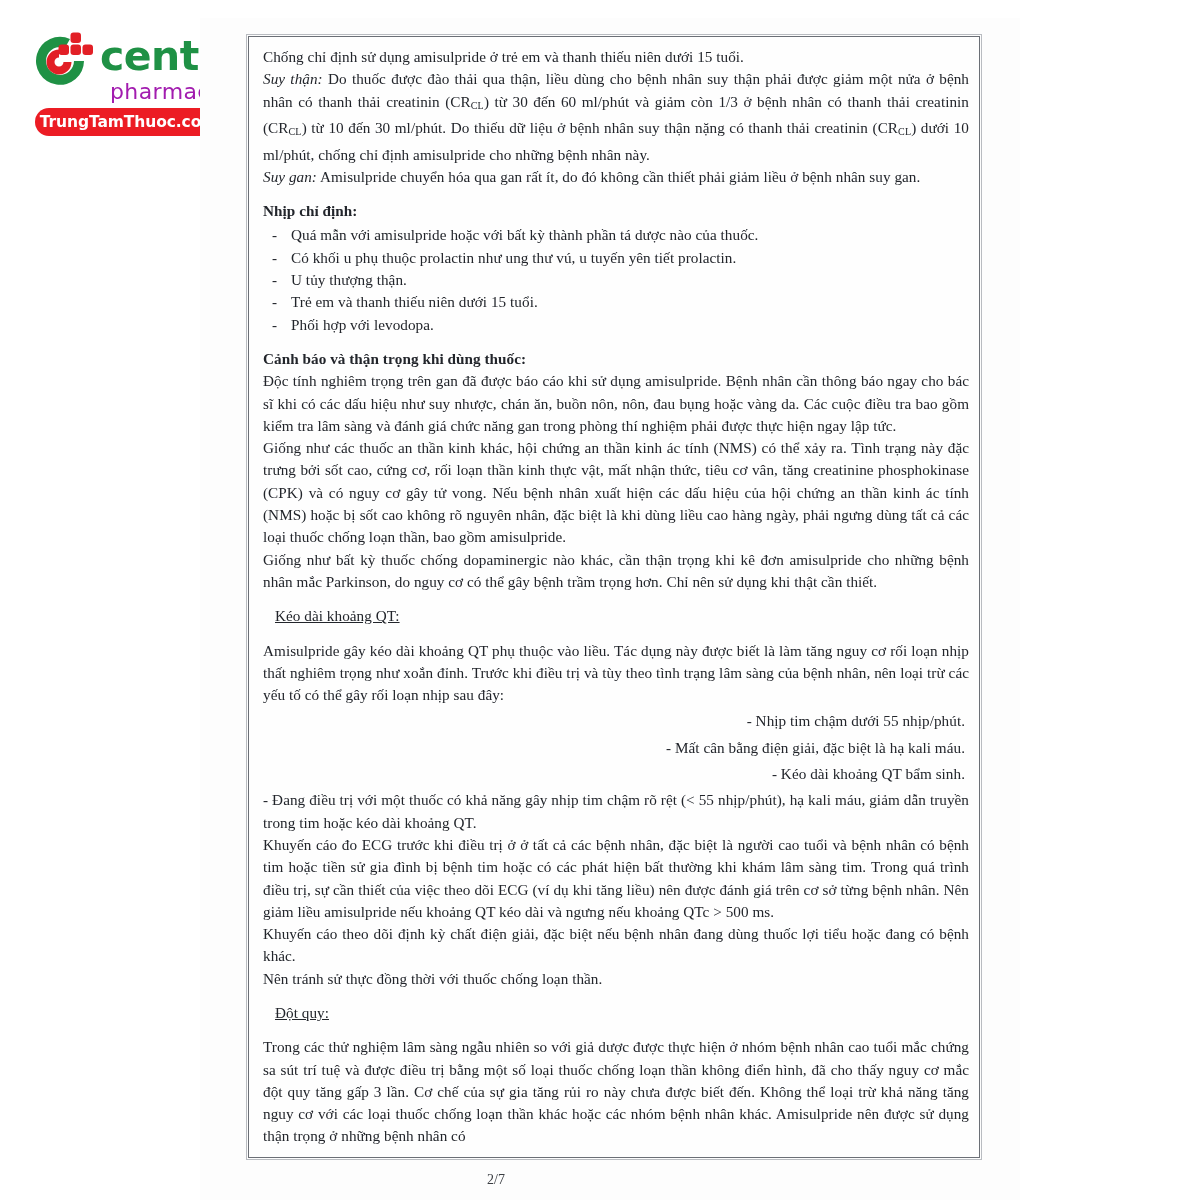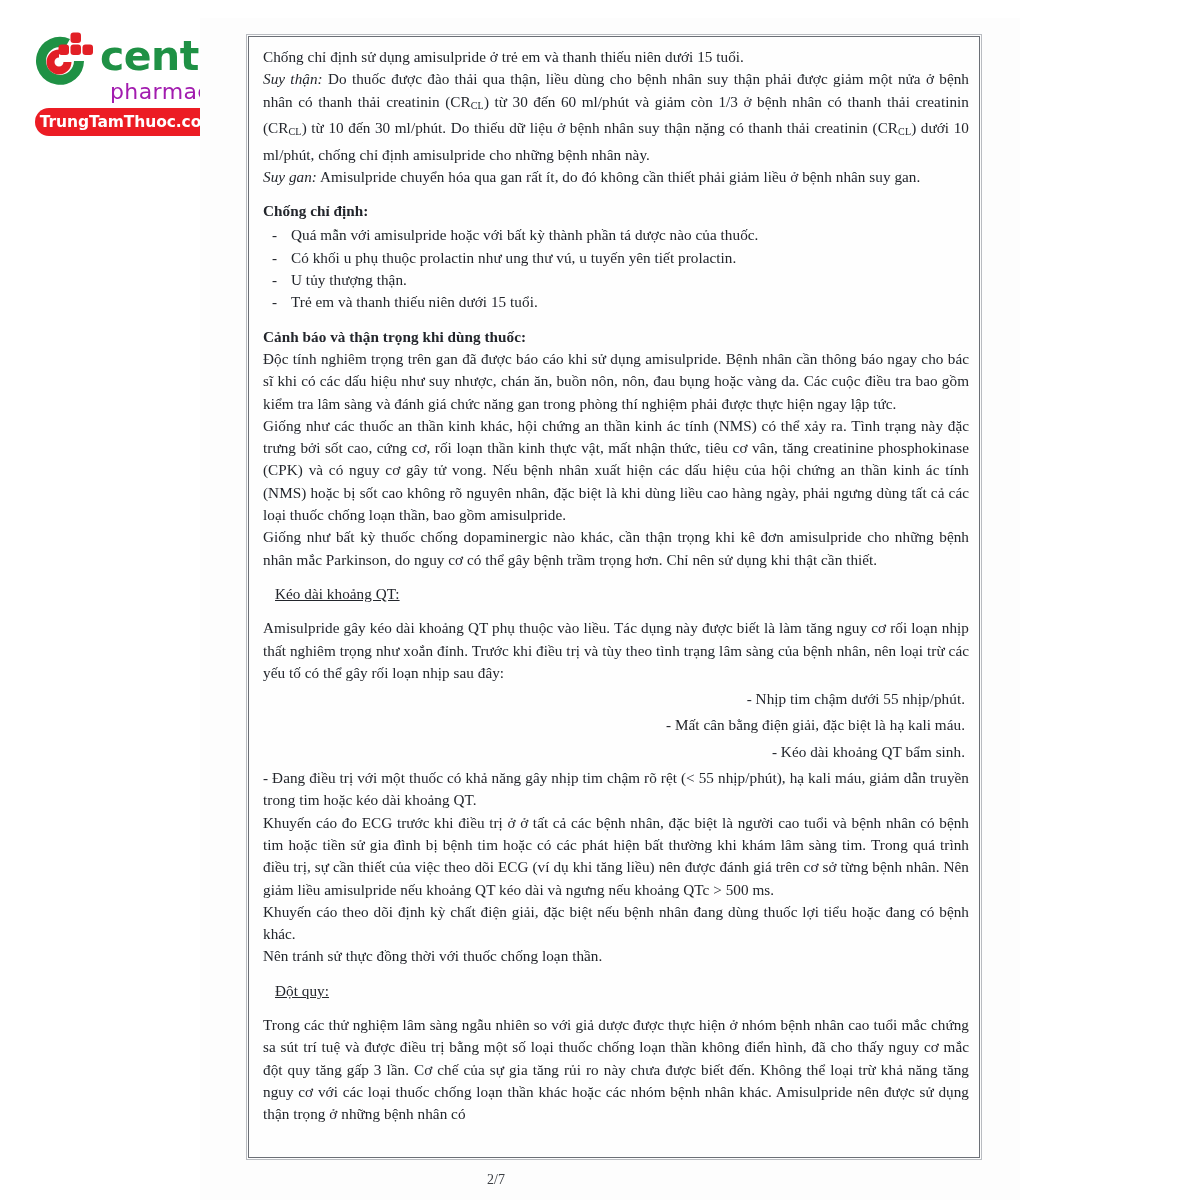--- a/index.html
+++ b/index.html
@@ -185,26 +185,27 @@
 <div id="page-scan">
   <div id="doc-frame">
     <div id="doc-body">
 
       <p class="para">Chống chỉ định sử dụng amisulpride ở trẻ em và thanh thiếu niên dưới 15 tuổi.</p>
 
       <p class="para"><span class="sub-it">Suy thận:</span><span> Do thuốc được đào thải qua thận, liều dùng cho bệnh nhân suy thận phải được giảm một nửa ở bệnh nhân có thanh thải creatinin (CR</span><sub>CL</sub><span>) từ 30 đến 60 ml/phút và giảm còn 1/3 ở bệnh nhân có thanh thải creatinin (CR</span><sub>CL</sub><span>) từ 10 đến 30 ml/phút. Do thiếu dữ liệu ở bệnh nhân suy thận nặng có thanh thải creatinin (CR</span><sub>CL</sub><span>) dưới 10 ml/phút, chống chỉ định amisulpride cho những bệnh nhân này.</span></p>
 
       <p class="para"><span class="sub-it">Suy gan:</span><span> Amisulpride chuyển hóa qua gan rất ít, do đó không cần thiết phải giảm liều ở bệnh nhân suy gan.</span></p>
 
-      <p class="hd">Chống chỉ định:</p>
+      <p class="hd">Nhịp chỉ định:</p>
       <ul class="bullets">
         <li>Quá mẫn với amisulpride hoặc với bất kỳ thành phần tá dược nào của thuốc.</li>
         <li>Có khối u phụ thuộc prolactin như ung thư vú, u tuyến yên tiết prolactin.</li>
         <li>U tủy thượng thận.</li>
         <li>Trẻ em và thanh thiếu niên dưới 15 tuổi.</li>
+        <li>Phối hợp với levodopa.</li>
       </ul>
 
       <p class="hd">Cảnh báo và thận trọng khi dùng thuốc:</p>
       <p class="para">Độc tính nghiêm trọng trên gan đã được báo cáo khi sử dụng amisulpride. Bệnh nhân cần thông báo ngay cho bác sĩ khi có các dấu hiệu như suy nhược, chán ăn, buồn nôn, nôn, đau bụng hoặc vàng da. Các cuộc điều tra bao gồm kiểm tra lâm sàng và đánh giá chức năng gan trong phòng thí nghiệm phải được thực hiện ngay lập tức.</p>
       <p class="para">Giống như các thuốc an thần kinh khác, hội chứng an thần kinh ác tính (NMS) có thể xảy ra. Tình trạng này đặc trưng bởi sốt cao, cứng cơ, rối loạn thần kinh thực vật, mất nhận thức, tiêu cơ vân, tăng creatinine phosphokinase (CPK) và có nguy cơ gây tử vong. Nếu bệnh nhân xuất hiện các dấu hiệu của hội chứng an thần kinh ác tính (NMS) hoặc bị sốt cao không rõ nguyên nhân, đặc biệt là khi dùng liều cao hàng ngày, phải ngưng dùng tất cả các loại thuốc chống loạn thần, bao gồm amisulpride.</p>
       <p class="para">Giống như bất kỳ thuốc chống dopaminergic nào khác, cần thận trọng khi kê đơn amisulpride cho những bệnh nhân mắc Parkinson, do nguy cơ có thể gây bệnh trầm trọng hơn. Chỉ nên sử dụng khi thật cần thiết.</p>
 
       <p class="underline-hd">Kéo dài khoảng QT:</p>
       <p class="para">Amisulpride gây kéo dài khoảng QT phụ thuộc vào liều. Tác dụng này được biết là làm tăng nguy cơ rối loạn nhịp thất nghiêm trọng như xoắn đỉnh. Trước khi điều trị và tùy theo tình trạng lâm sàng của bệnh nhân, nên loại trừ các yếu tố có thể gây rối loạn nhịp sau đây:</p>
       <p class="dashline">- Nhịp tim chậm dưới 55 nhịp/phút.</p>

